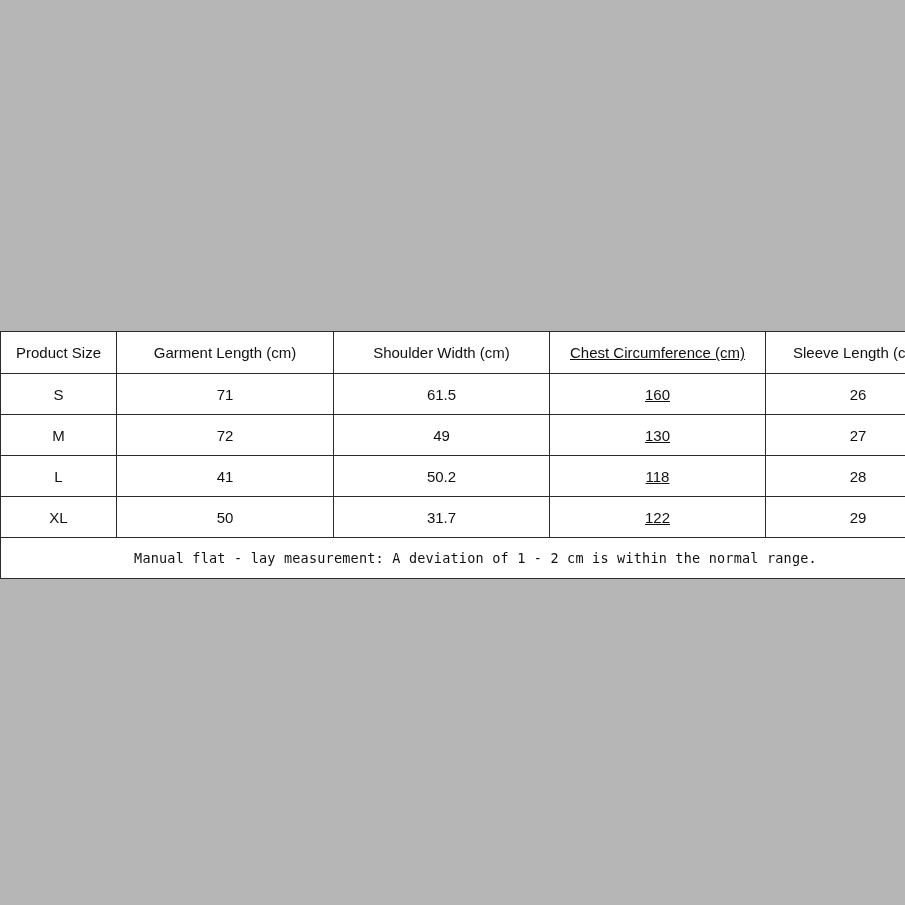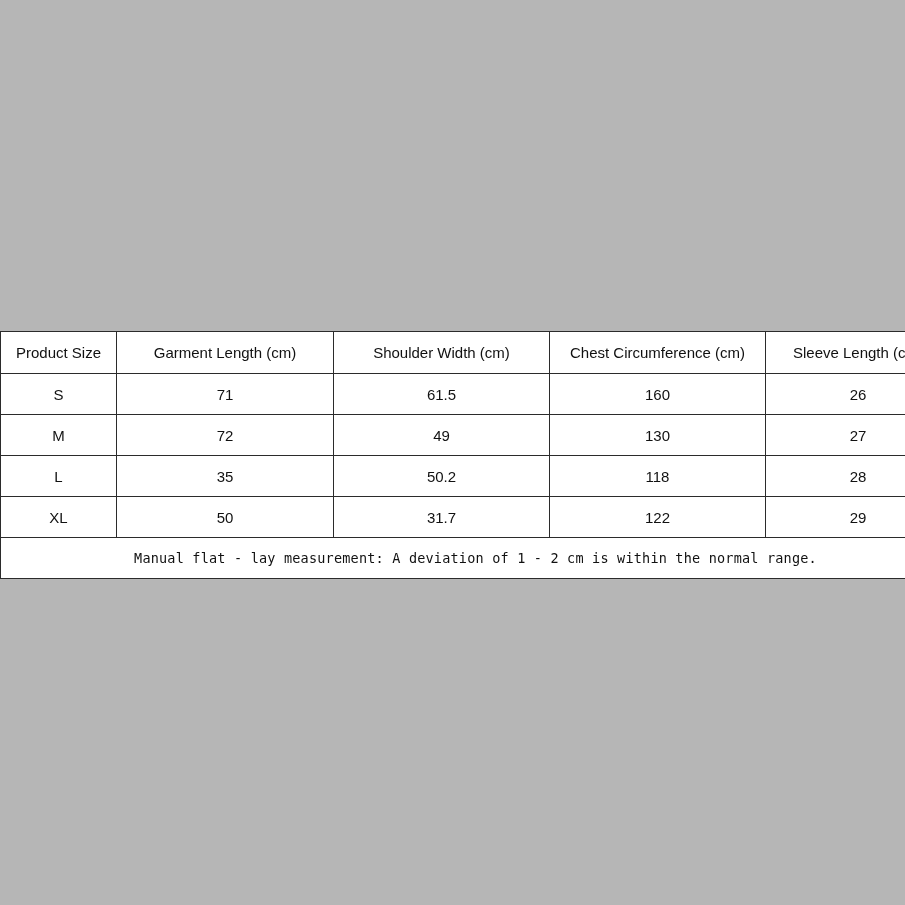--- a/index.html
+++ b/index.html
@@ -45,21 +45,21 @@
     font-size: 15px;
     height: 41px;
   }
   table.size-table tr.data-row td {
     font-size: 15px;
     height: 40px;
   }
   td.col-size { width: 107px; }
   td.col-b { width: 208px; }
   td.col-c { width: 207px; }
-  td.col-d { width: 207px; }
+  td.col-d { width: 207px; text-decoration: underline; }
   td.col-e { width: 176px; }
   tr.note-row td {
     font-family: "DejaVu Sans Mono", monospace;
     font-size: 13.5px;
     letter-spacing: 0.2px;
     height: 40px;
     color: #111111;
   }
   
   table.size-table tr td:first-child { border-left: 1px solid #2b2b2b; margin-left: 16px; }
@@ -88,21 +88,21 @@
         </tr>
         <tr class="data-row">
           <td class="col-size">M</td>
           <td class="col-b">72</td>
           <td class="col-c">49</td>
           <td class="col-d">130</td>
           <td class="col-e">27</td>
         </tr>
         <tr class="data-row">
           <td class="col-size">L</td>
-          <td class="col-b">35</td>
+          <td class="col-b">41</td>
           <td class="col-c">50.2</td>
           <td class="col-d">118</td>
           <td class="col-e">28</td>
         </tr>
         <tr class="data-row">
           <td class="col-size">XL</td>
           <td class="col-b">50</td>
           <td class="col-c">31.7</td>
           <td class="col-d">122</td>
           <td class="col-e">29</td>

